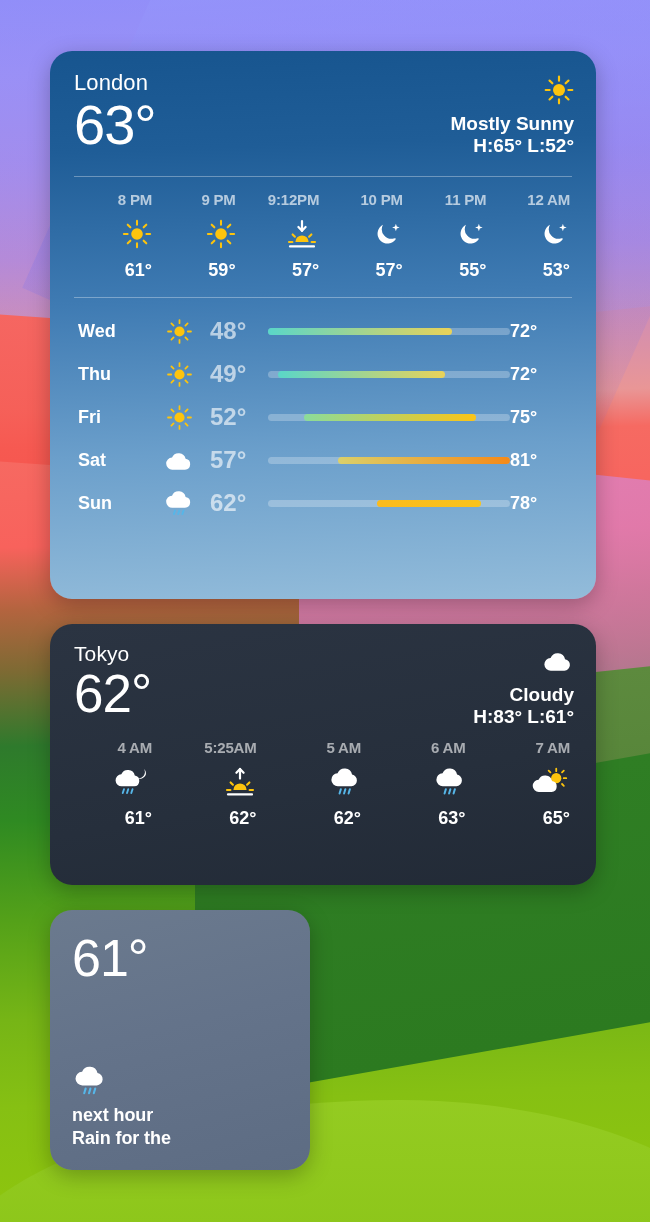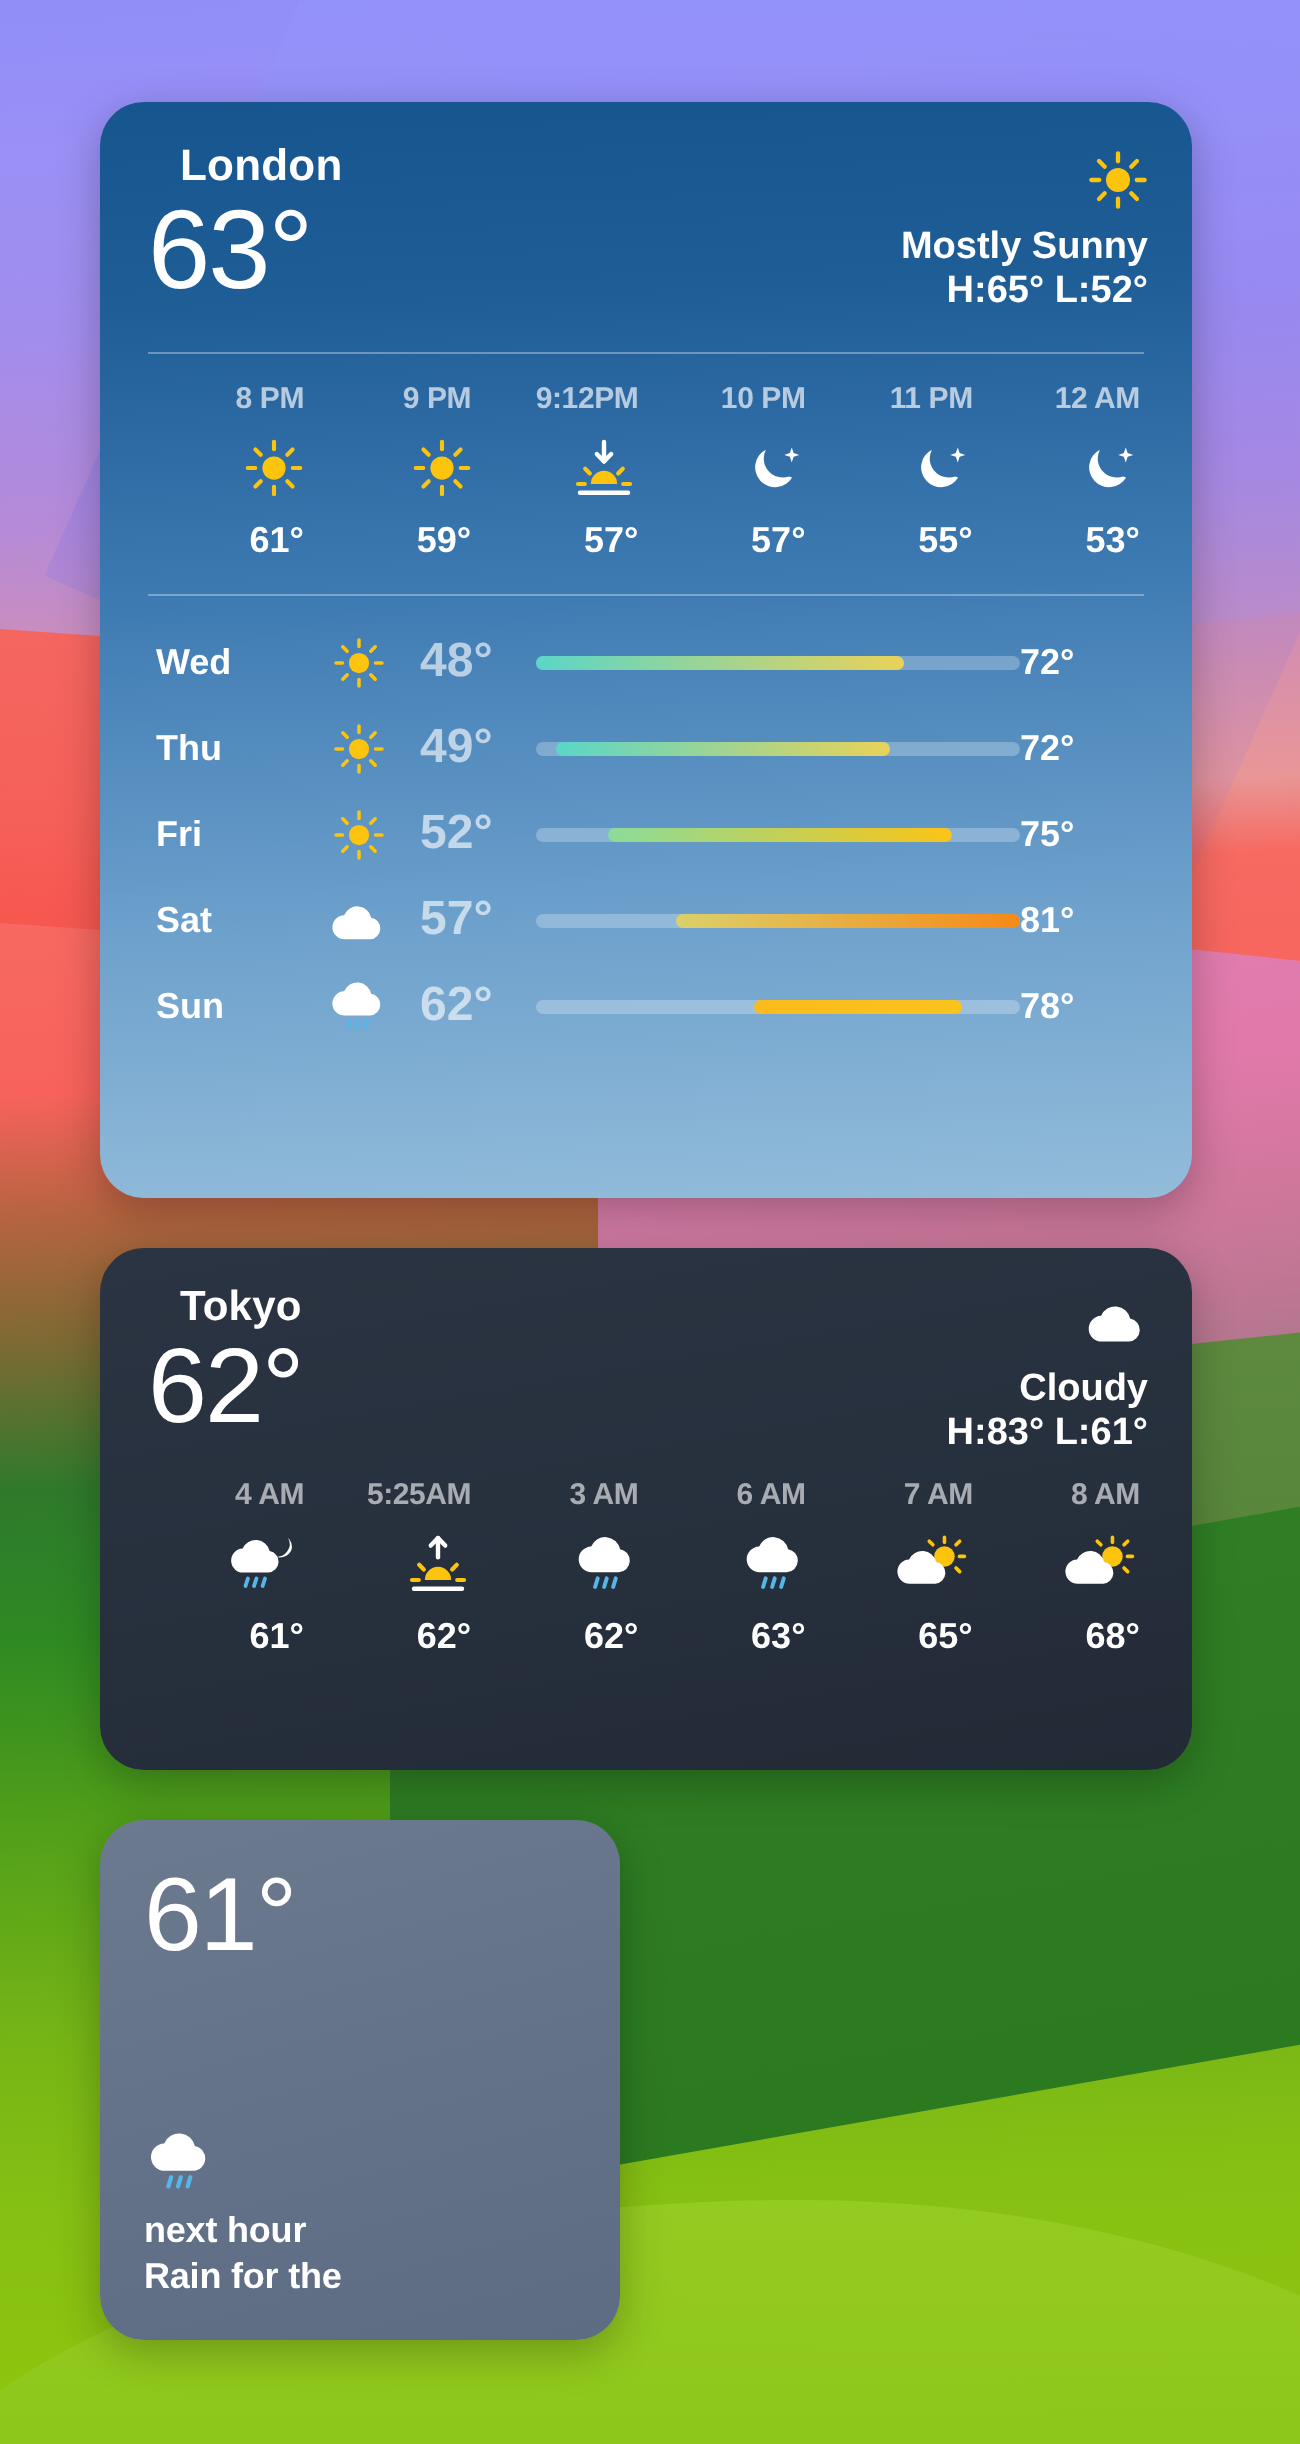--- a/index.html
+++ b/index.html
@@ -83,21 +83,21 @@
   }
 
   
   #w-london {
     left: 50px; top: 51px; width: 546px; height: 548px;
     background: linear-gradient(178deg, #17558f 0%, #1f5d97 18%, #3f7bb3 45%, #6b9fcb 72%, #93bcda 100%);
     padding: 20px 22px 18px 22px;
   }
   .card-head { display: flex; justify-content: space-between; align-items: flex-start; }
   .head-left { padding-left: 2px; }
-  .city { font-size: 22px; font-weight: 700; letter-spacing: 0.1px; line-height: 1.1; margin-left: 16px; }
+  .city { font-size: 22px; font-weight: 400; letter-spacing: 0.1px; line-height: 1.1; }
   .bigtemp { font-size: 56px; font-weight: 300; line-height: 1.05; letter-spacing: -1px; margin-top: 1px; }
   .head-right { text-align: right; padding-top: 2px; }
   .head-right .cond { font-size: 19px; font-weight: 700; line-height: 1.15; margin-top: 6px; }
   .head-right .hilo { font-size: 19px; font-weight: 700; line-height: 1.2; }
   .head-icon { height: 34px; display:flex; justify-content:flex-end; align-items:center; }
 
   .divider { height: 1px; background: rgba(255,255,255,0.33); margin: 18px 2px 0 2px; }
 
   .hourly { display: flex; justify-content: space-between; padding: 14px 4px 0 4px; }
   .hour { display: flex; flex-direction: column; align-items: flex-end; width: 76px; }
@@ -455,21 +455,21 @@
             <line x1="13.4" y1="6.8" x2="17" y2="3"></line>
             <line x1="20.6" y1="6.8" x2="17" y2="3"></line>
             <line x1="5" y1="28.4" x2="29" y2="28.4"></line>
           </g>
         </svg>
       </div>
       <div class="h-temp">62°</div>
     </div>
 
     <div class="hour">
-      <div class="h-time">3 AM</div>
+      <div class="h-time">5 AM</div>
       <div class="h-icon">
         <svg width="32" height="32" viewBox="0 0 34 34">
           <path d="M9.6 21.4h14.2a6.2 6.2 0 0 0 .7-12.3 8.1 8.1 0 0 0-15.4-1.4 5.9 5.9 0 0 0 .5 13.7z" fill="#fff"></path>
           <g stroke="#56b6e8" stroke-width="2.1" stroke-linecap="round">
             <line x1="12.6" y1="24.6" x2="11.2" y2="29.2"></line>
             <line x1="17.4" y1="24.6" x2="16" y2="29.2"></line>
             <line x1="22.2" y1="24.6" x2="20.8" y2="29.2"></line>
           </g>
         </svg>
       </div>
@@ -502,37 +502,20 @@
             <line x1="31.6" y1="5.9" x2="33.5" y2="4"></line>
             <line x1="31.6" y1="18.1" x2="33.5" y2="20"></line>
             <line x1="19.4" y1="5.9" x2="17.5" y2="4"></line>
           </g>
           <path d="M7.4 26.4h13.2a5.8 5.8 0 0 0 .6-11.5 7.6 7.6 0 0 0-14.3-1.3 5.5 5.5 0 0 0 .5 12.8z" fill="#fff"></path>
         </svg>
       </div>
       <div class="h-temp">65°</div>
     </div>
 
-    <div class="hour">
-      <div class="h-time">8 AM</div>
-      <div class="h-icon">
-        <svg width="38" height="32" viewBox="0 0 40 32">
-          <circle cx="25.5" cy="12" r="5.4" fill="#fdc40d"></circle>
-          <g stroke="#fdc40d" stroke-width="1.9" stroke-linecap="round">
-            <line x1="25.5" y1="2" x2="25.5" y2="4.6"></line>
-            <line x1="33.4" y1="12" x2="36" y2="12"></line>
-            <line x1="31.6" y1="5.9" x2="33.5" y2="4"></line>
-            <line x1="31.6" y1="18.1" x2="33.5" y2="20"></line>
-            <line x1="19.4" y1="5.9" x2="17.5" y2="4"></line>
-          </g>
-          <path d="M7.4 26.4h13.2a5.8 5.8 0 0 0 .6-11.5 7.6 7.6 0 0 0-14.3-1.3 5.5 5.5 0 0 0 .5 12.8z" fill="#fff"></path>
-        </svg>
-      </div>
-      <div class="h-temp">68°</div>
-    </div>
 
   </div>
 </div>
 
 <div class="widget" id="w-sf">
   <div class="bigtemp">61°</div>
   <div class="sf-spacer"></div>
   <div class="sf-icon">
     <svg width="36" height="34" viewBox="0 0 34 34">
       <path d="M9.6 21.4h14.2a6.2 6.2 0 0 0 .7-12.3 8.1 8.1 0 0 0-15.4-1.4 5.9 5.9 0 0 0 .5 13.7z" fill="#fff"></path>

